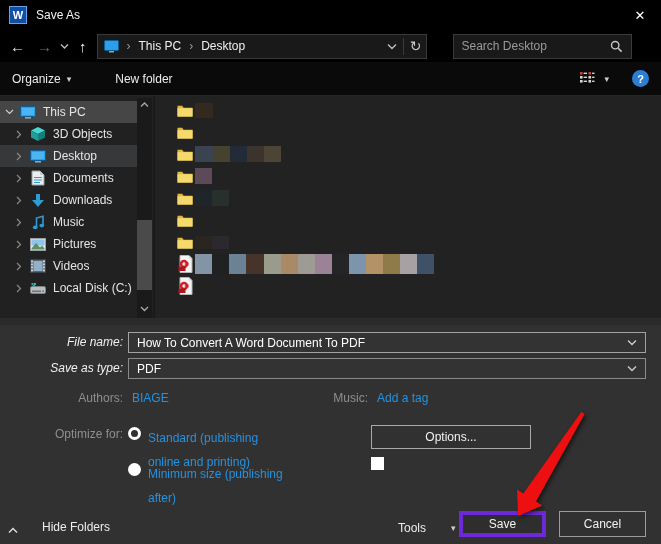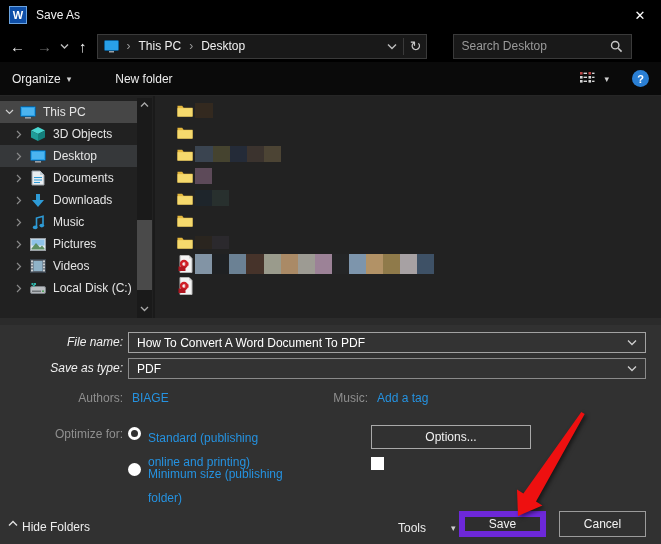--- a/index.html
+++ b/index.html
@@ -83,23 +83,23 @@
   .blue { color:#2592e0; }
   .radio-row { position:absolute; left:128px; display:flex; gap:7px; }
   .radio { width:13px; height:13px; border-radius:50%; flex:none; margin-top:1px; }
   .radio.sel { border:3.5px solid #fff; background:#313131; }
   .radio.unsel { background:#fff; }
   .radio-text { width:135px; line-height:24px; }
   .btn { position:absolute; display:flex; align-items:center; justify-content:center; color:#f2f2f2; background:#313131; }
   .options-btn { left:371px; top:100px; width:160px; height:24px; border:1px solid #a9a9a9; }
   .check-row { position:absolute; left:371px; top:132px; display:flex; align-items:center; gap:7px; }
   .checkbox { width:13px; height:13px; background:#fff; flex:none; }
-  .hide-folders { position:absolute; left:8px; top:195px; display:flex; align-items:flex-start; gap:4px; color:#ededed; }
+  .hide-folders { position:absolute; left:8px; top:195px; display:flex; align-items:flex-end; gap:24px; color:#ededed; }
   .tools { position:absolute; left:398px; top:196px; display:flex; align-items:center; gap:25px; color:#ededed; }
-  .save-btn { left:459px; top:186px; width:87px; height:26px; border:6px solid #6d28d9; background:#2e2e2e; }
+  .save-btn { left:459px; top:186px; width:87px; height:26px; border:4px solid #6d28d9; background:#2e2e2e; }
   .cancel-btn { left:559px; top:186px; width:87px; height:26px; border:1px solid #9b9b9b; }
 
   .arrow-overlay { position:absolute; left:0; top:0; width:661px; height:544px; pointer-events:none; z-index:10; }
 </style>
 </head>
 <body>
 
 <div class="window">
 
   <div class="titlebar">
@@ -496,21 +496,21 @@
     <div class="lbl" style="left:303px; top:66px; width:65px;">Music:</div>
     <div class="blue" style="position:absolute; left:377px; top:66px;">Add a tag</div>
 
     <div class="lbl" style="left:0; top:102px; width:123px;">Optimize for:</div>
     <div class="radio-row" style="top:101px;">
       <span class="radio sel"></span>
       <span class="radio-text blue">Standard (publishing online and printing)</span>
     </div>
     <div class="radio-row" style="top:137px;">
       <span class="radio unsel"></span>
-      <span class="radio-text blue">Minimum size (publishing folder)</span>
+      <span class="radio-text blue">Minimum size (publishing after)</span>
     </div>
 
     <div class="btn options-btn">Options...</div>
     <div class="check-row">
       <span class="checkbox"></span>
     </div>
 
     <div class="hide-folders">
       <svg width="10" height="7" viewBox="0 0 10 7">
           <path d="M1 5.5l4-4 4 4" fill="none" stroke="#e0e0e0" stroke-width="1.4"></path>

